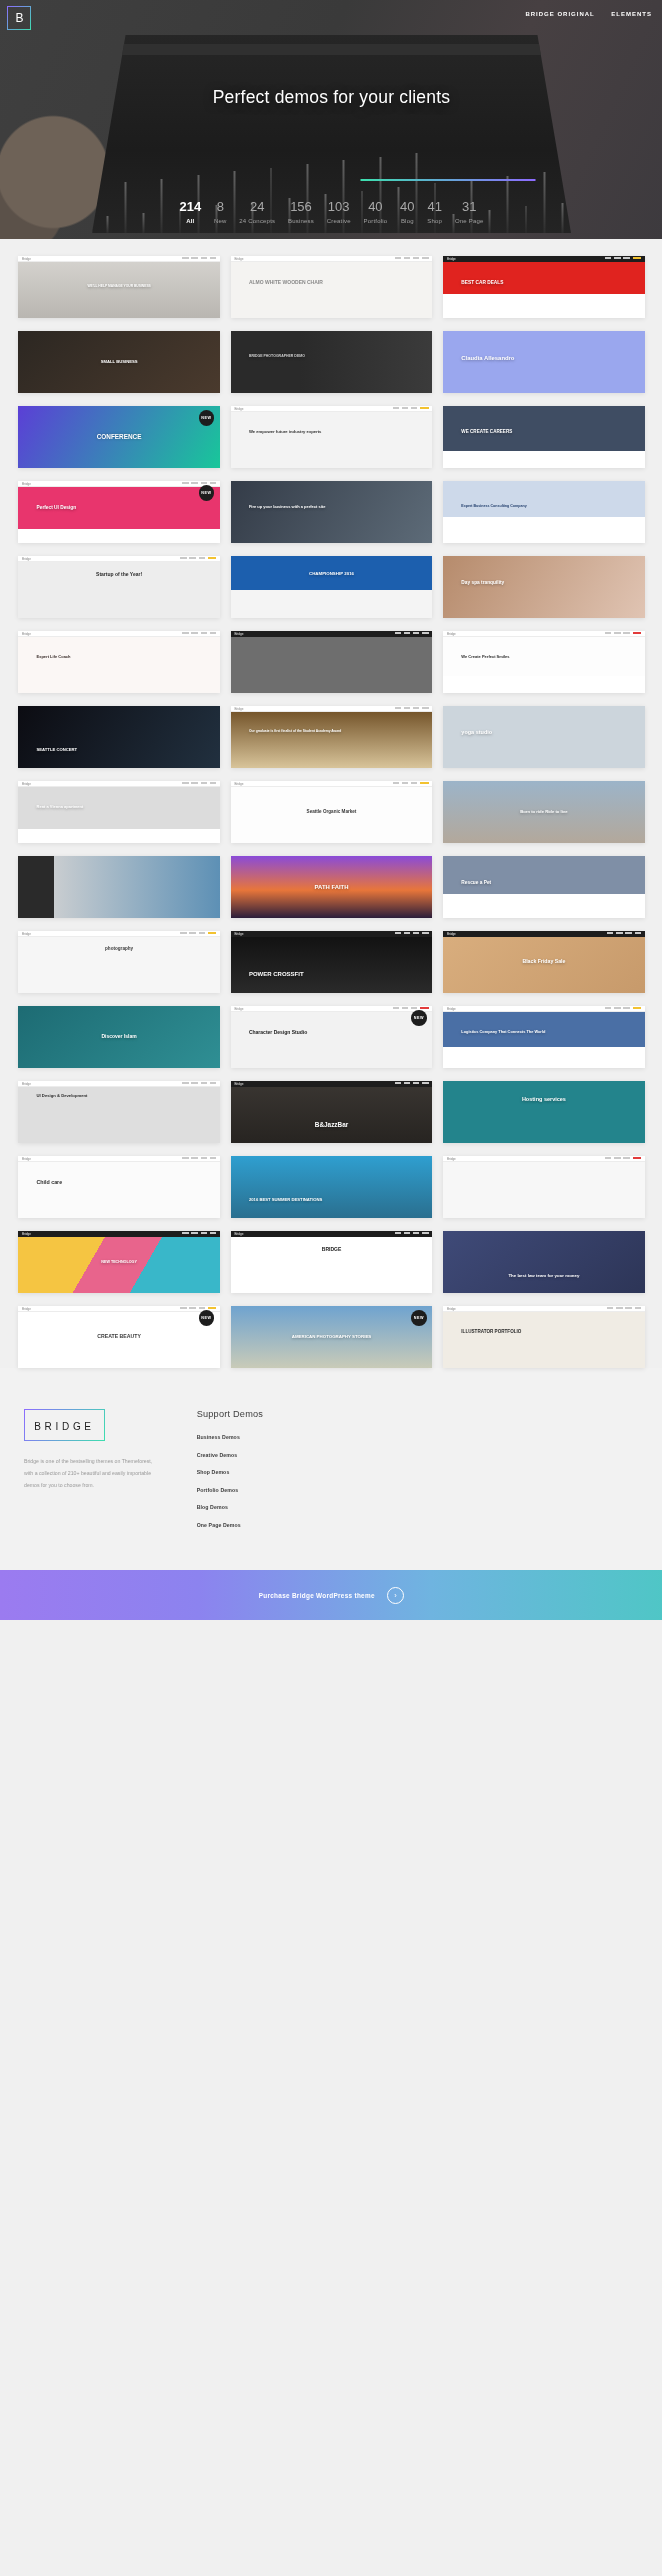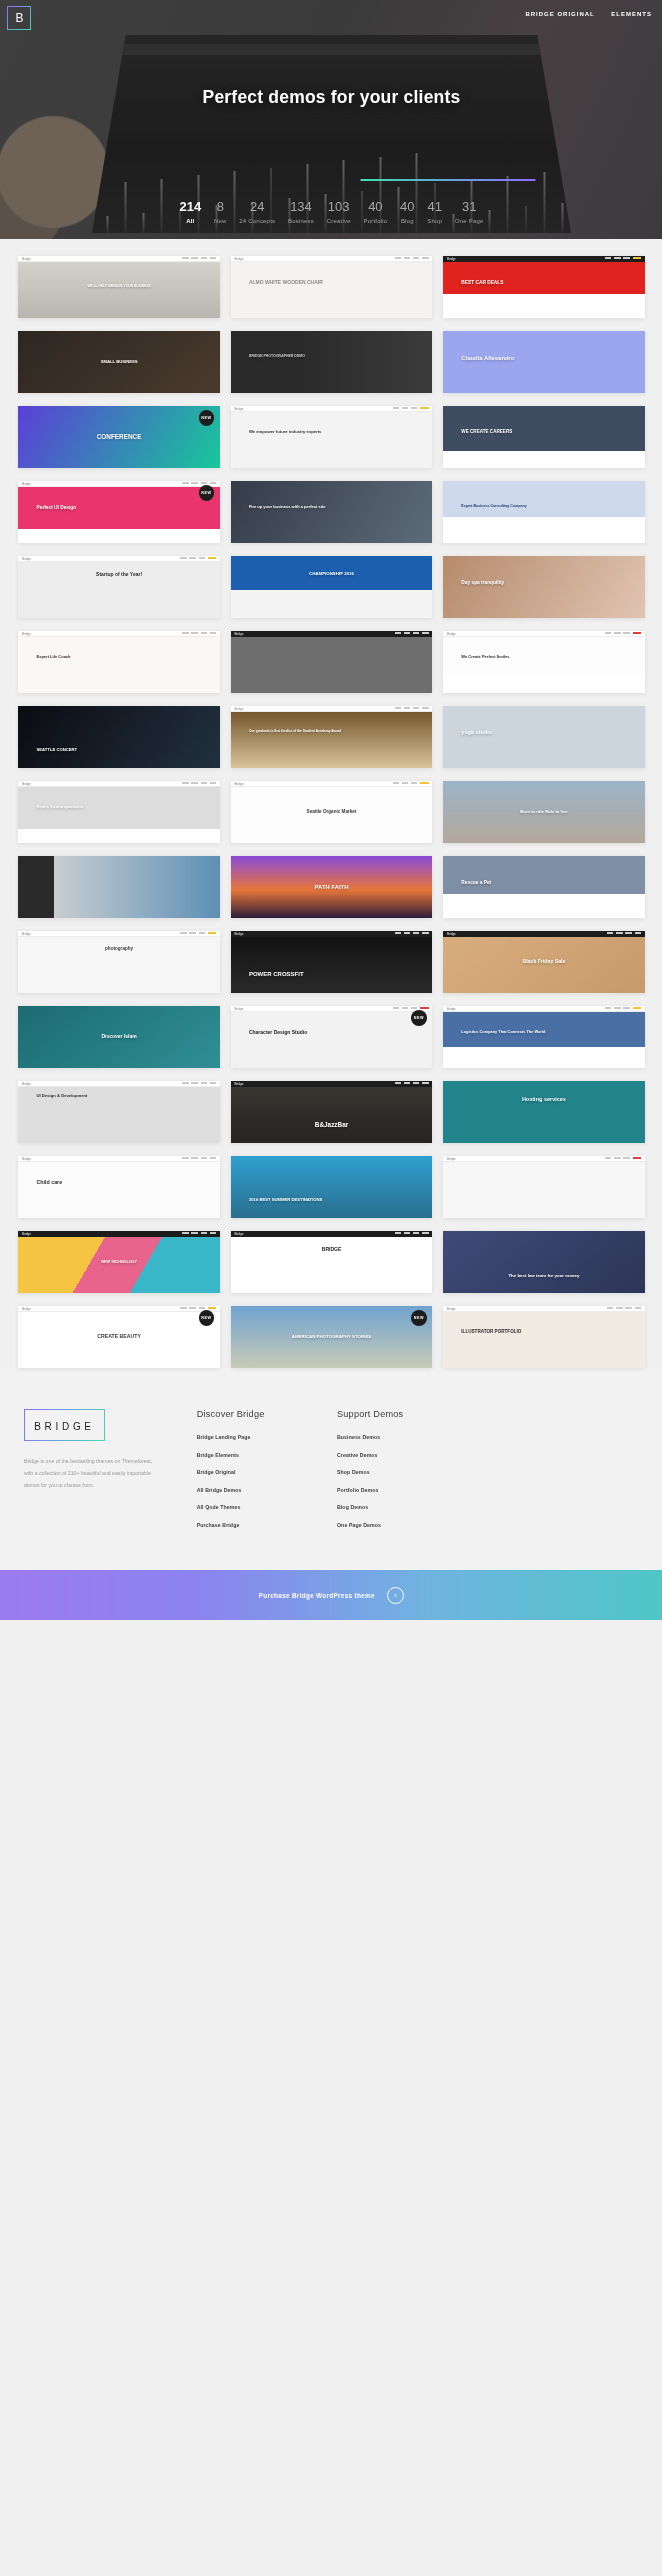--- a/index.html
+++ b/index.html
@@ -42,21 +42,21 @@
   }
   .eq i{
     position:absolute;bottom:0;width:1.8px;background:linear-gradient(180deg,rgba(255,255,255,.30),rgba(255,255,255,.04));
   }
   .accent-line{
     position:absolute;bottom:52px;left:56%;width:175px;height:1.8px;
     background:linear-gradient(90deg,#3ddfae,#8d6bff);
   }
   .hero-title{
     position:absolute;left:0;right:0;top:87px;text-align:center;
-    font-size:17.5px;font-weight:700;color:#fff;letter-spacing:0.2px;z-index:4;
+    font-size:17.5px;font-weight:400;color:#fff;letter-spacing:0.2px;z-index:4;
     text-shadow:0 1.8px 9.2px rgba(0,0,0,.6);
   }
   .logo-box{
     position:absolute;left:7.4px;top:6.4px;width:24px;height:24px;
     border:1.8px solid;
     border-image:linear-gradient(135deg,#8d6bff,#3ddfae) 1;
     display:flex;align-items:center;justify-content:center;
     font-size:12px;color:#fff;font-weight:500;z-index:6;
   }
   .topnav{
@@ -206,21 +206,21 @@
         </div>
         <div class="filter">
           <span class="cnt">8</span>
           <span class="lbl">New</span>
         </div>
         <div class="filter">
           <span class="cnt">24</span>
           <span class="lbl">24 Concepts</span>
         </div>
         <div class="filter">
-          <span class="cnt">134</span>
+          <span class="cnt">156</span>
           <span class="lbl">Business</span>
         </div>
         <div class="filter">
           <span class="cnt">103</span>
           <span class="lbl">Creative</span>
         </div>
         <div class="filter">
           <span class="cnt">40</span>
           <span class="lbl">Portfolio</span>
         </div>
@@ -623,31 +623,20 @@
         <div class="ttl dark" style="font-size: 4.6px; color: rgb(43, 43, 43); left: 9%; right: 38%; top: 40%;">ILLUSTRATOR PORTFOLIO</div>
       </div>
     </div>
 
   <div class="footer">
     <div>
       <div class="fbrand-box">
         <span>BRIDGE</span>
       </div>
       <p class="fdesc">Bridge is one of the bestselling themes on Themeforest, with a collection of 210+ beautiful and easily importable demos for you to choose from.</p>
-    </div>
-    <div class="fcol">
-      <h4>Discover Bridge</h4>
-      <div id="fcol0">
-          <a href="#">Bridge Landing Page</a>
-          <a href="#">Bridge Elements</a>
-          <a href="#">Bridge Original</a>
-          <a href="#">All Bridge Demos</a>
-          <a href="#">All Qode Themes</a>
-          <a href="#">Purchase Bridge</a>
-        </div>
     </div>
     <div class="fcol">
       <h4>Support Demos</h4>
       <div id="fcol1">
           <a href="#">Business Demos</a>
           <a href="#">Creative Demos</a>
           <a href="#">Shop Demos</a>
           <a href="#">Portfolio Demos</a>
           <a href="#">Blog Demos</a>
           <a href="#">One Page Demos</a>

